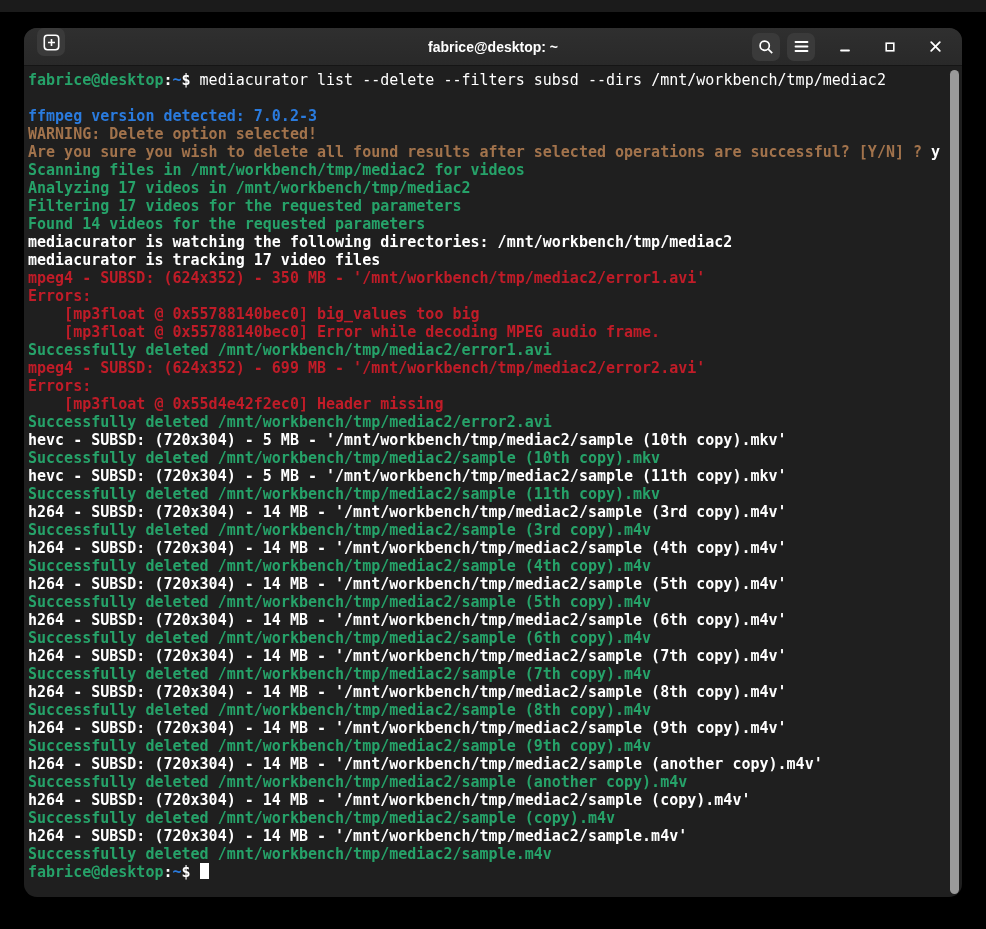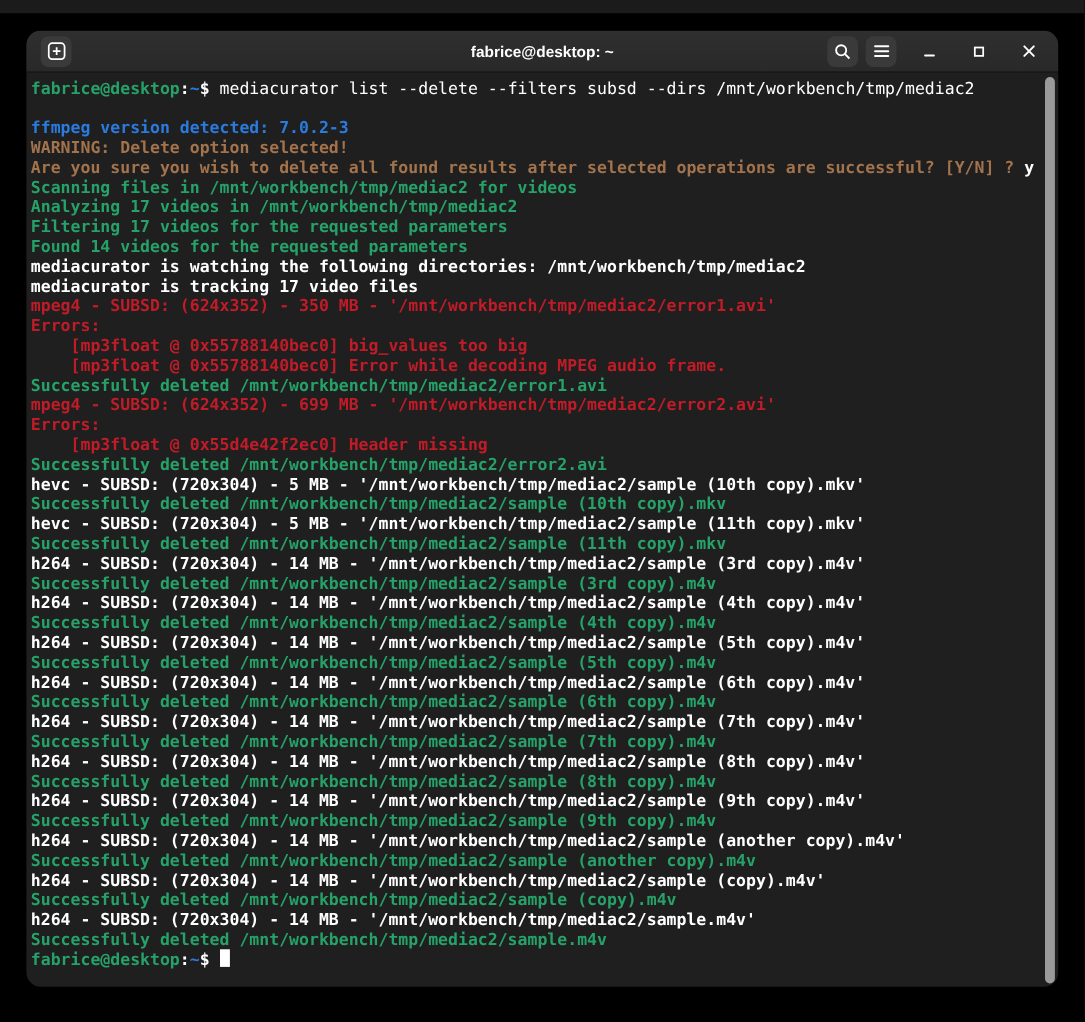--- a/index.html
+++ b/index.html
@@ -18,21 +18,21 @@
     position:absolute;left:24px;top:28px;width:938px;height:869px;
     background:var(--term-bg,#1f1f1f);
     border-radius:13px;
     overflow:hidden;
     box-shadow:0 2px 14px rgba(0,0,0,.8);
   }
   .header{
     height:37px;
     background:linear-gradient(#2f2f2f,#292929);
     border-bottom:1px solid #151515;
-    display:flex;align-items:center;
+    display:flex;
     position:relative;
   }
   .icon-btn{
     width:28px;height:28px;
     border-radius:7px;
     background:#3a3a3a;
     border:none;padding:0;
     display:flex;align-items:center;justify-content:center;
     cursor:pointer;
     flex:0 0 auto;

